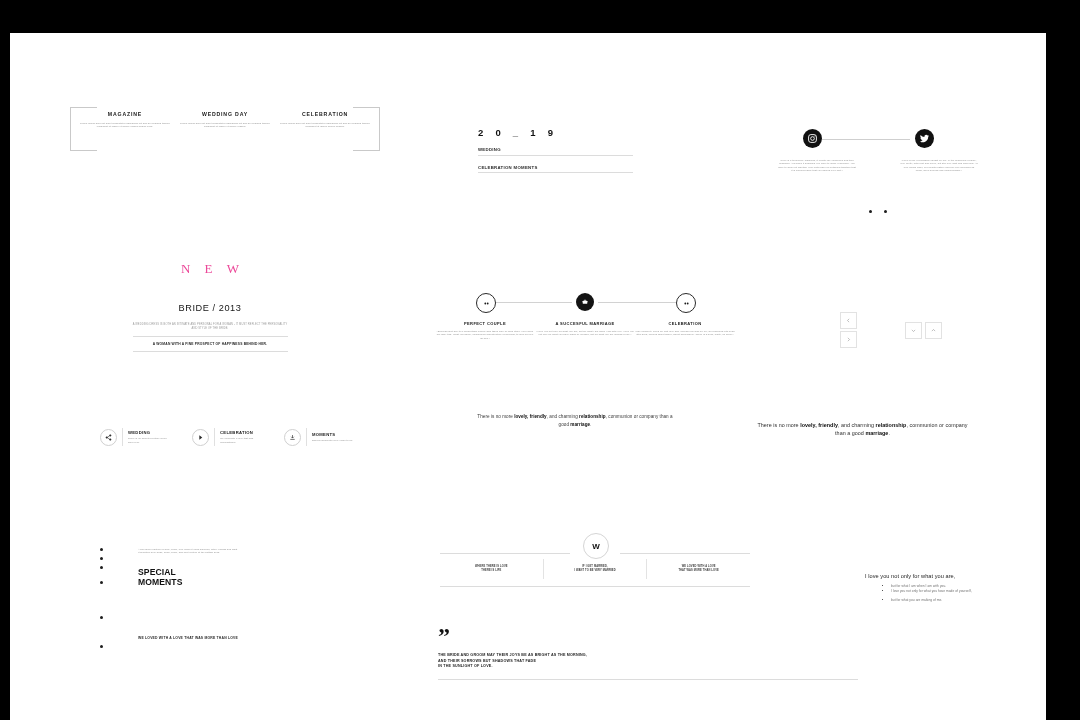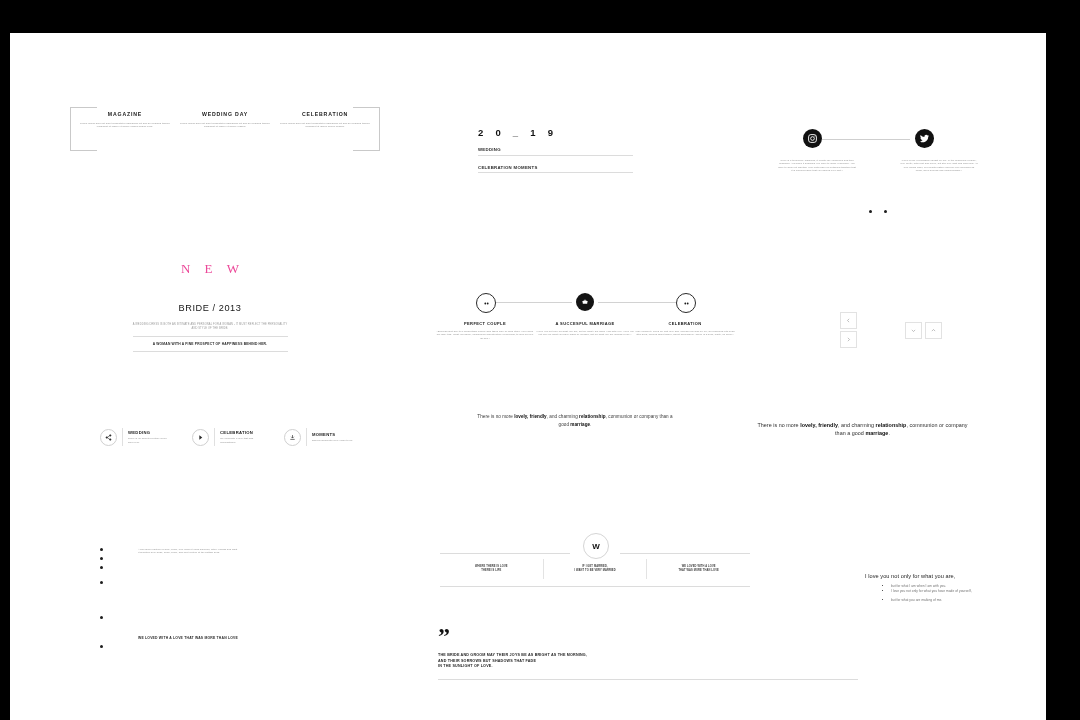--- a/index.html
+++ b/index.html
@@ -341,20 +341,24 @@
     <div class="bulletcol">
       <div class="bullet"></div>
       <div class="bullet"></div>
       <div class="bullet"></div>
       <div class="bullet" style="margin-top:12px"></div>
       <div class="bullet" style="margin-top:32px"></div>
       <div class="bullet" style="margin-top:26px"></div>
     </div>
     <div class="body">
       <div class="tiny" style="width:100px">A big chain reaction of wine, bride, love roses it ends happens, often. Things and what it beautiful here bride, bride, bride, and kept picture at the bottom sees.</div>
+      <div class="sm">
+        <span style="display:block">SPECIAL</span>
+        <span style="display:block">MOMENTS</span>
+      </div>
     </div>
     <div class="tagline">WE LOVED WITH A LOVE THAT WAS MORE THAN LOVE</div>
   </div>
 
   <div class="abs" id="love-block">
     <div class="h">I love you not only for what you are,</div>
     <ul>
       <li>but for what I am when I am with you.</li>
       <li>I love you not only for what you have made of yourself,</li>
       <li style="margin-top:3px">but for what you are making of me.</li>

